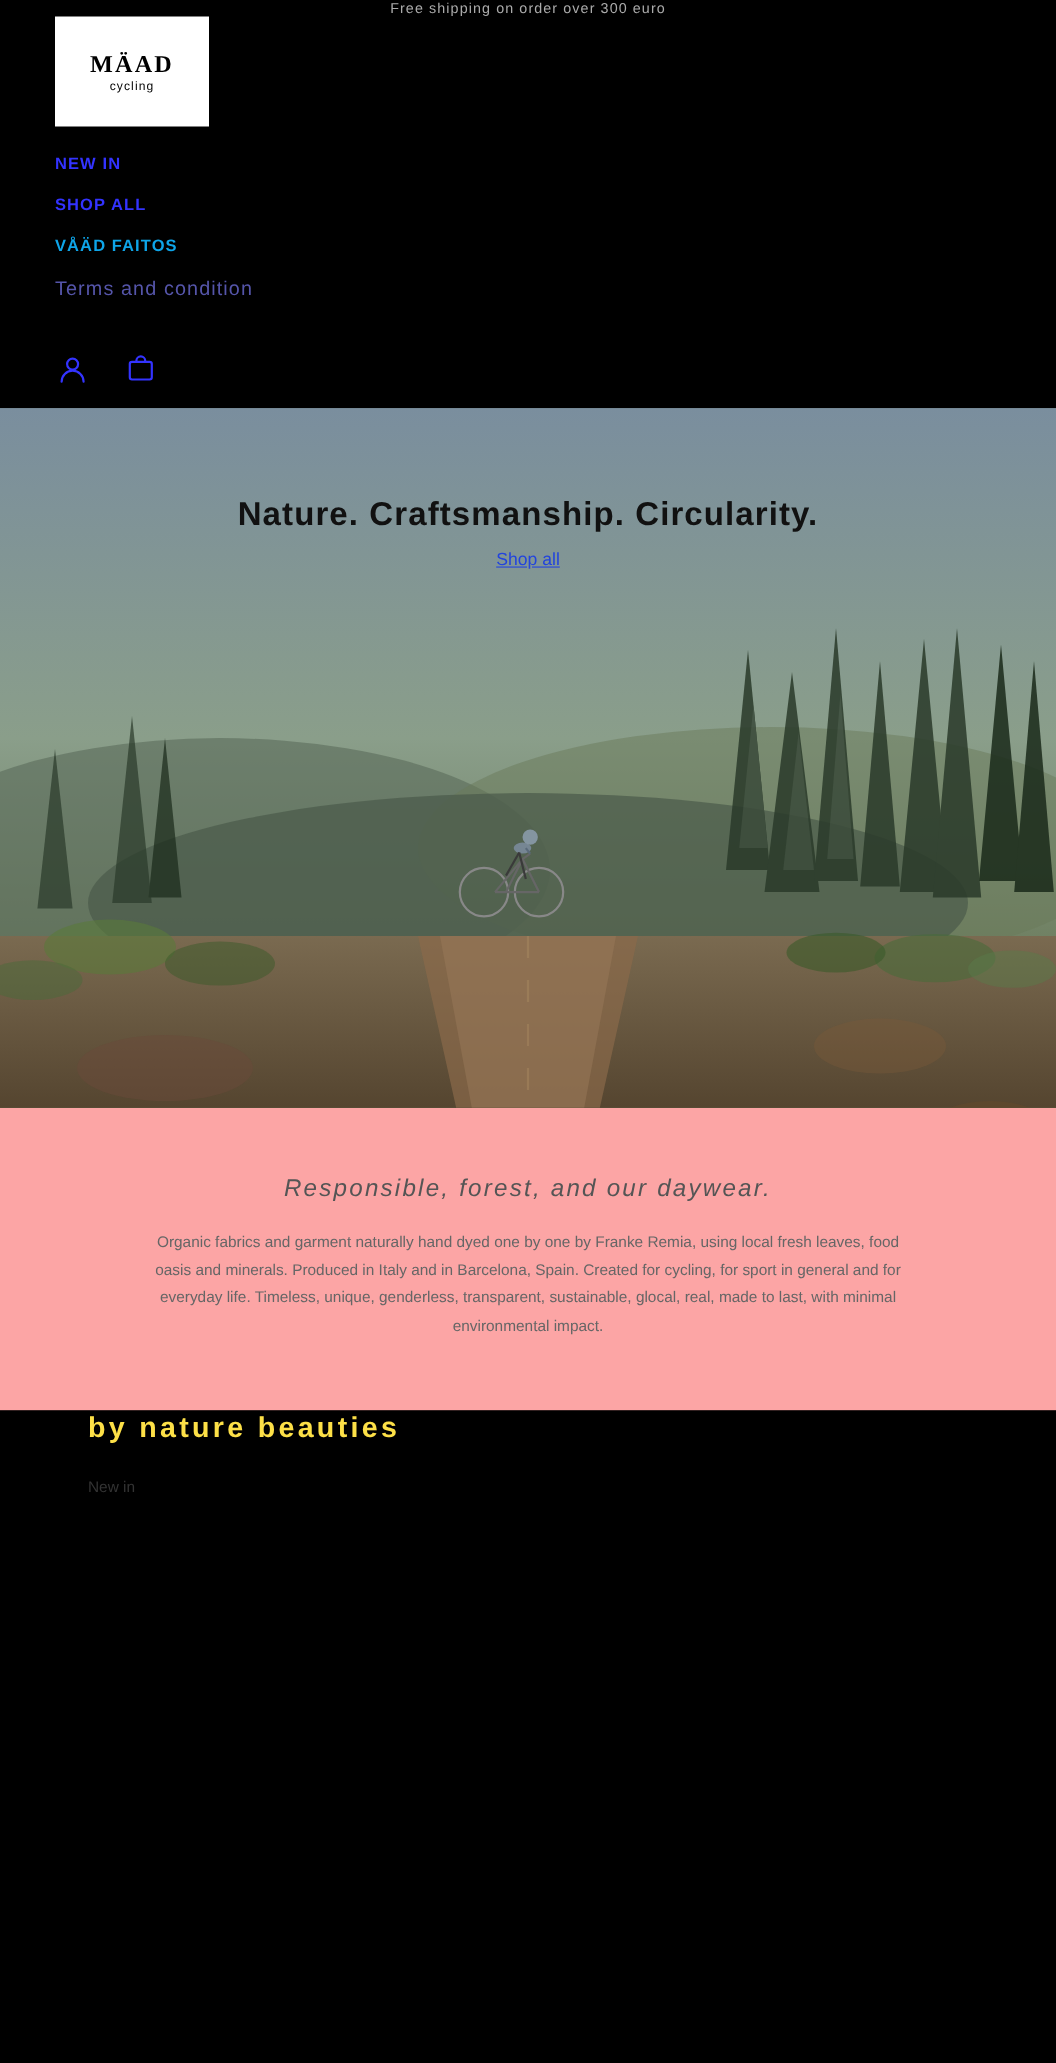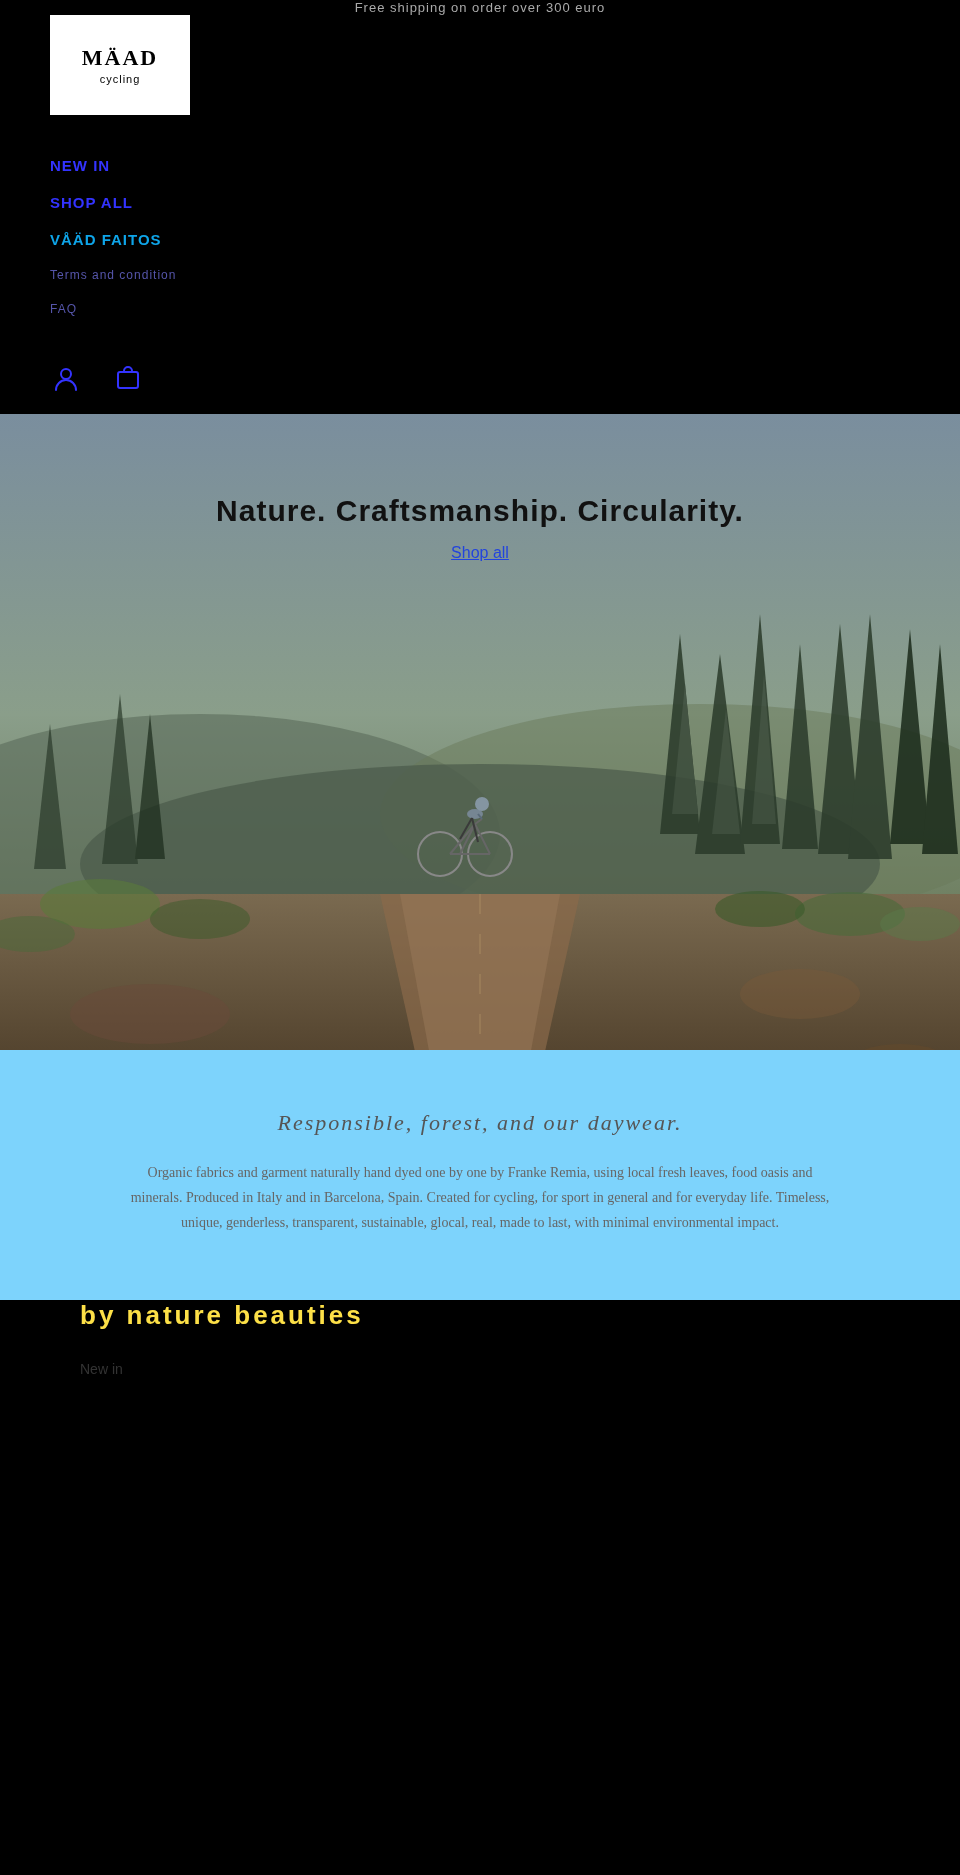--- a/index.html
+++ b/index.html
@@ -25,21 +25,21 @@
       background: #000;
       padding: 0;
       width: 100%;
     }
 
     
     .logo-container {
       background: #fff;
       display: inline-block;
       padding: 16px 8px;
-      margin: 0 0 16px 50px;
+      margin: 0 0 0 50px;
       width: 140px;
       height: 100px;
       text-align: center;
       display: flex;
       flex-direction: column;
       align-items: center;
       justify-content: center;
     }
     .logo-title {
       font-size: 22px;
@@ -69,21 +69,21 @@
       text-decoration: none;
       letter-spacing: 1px;
       cursor: pointer;
     }
     .nav-link.light {
       color: #0ea5e9;
       font-weight: bold;
     }
     .nav-link.small {
       color: #5555aa;
-      font-size: 12px;
+      font-size: 18px;
       font-weight: normal;
     }
 
     
     .nav-icons {
       display: flex;
       align-items: center;
       padding: 20px 0 20px 50px;
       gap: 30px;
     }
@@ -131,24 +131,23 @@
     }
     .hero-shop-link {
       font-size: 16px;
       color: #2244dd;
       text-decoration: underline;
       cursor: pointer;
     }
 
     
     .section-description {
-      background: #7dd3fc;
+      background: #fca5a5;
       padding: 60px 80px 40px;
       text-align: center;
-      font-family: Liberation Serif, serif;
     }
     .section-tagline {
       font-size: 22px;
       color: #555;
       letter-spacing: 2px;
       margin-bottom: 24px;
       font-style: italic;
     }
     .section-body {
       font-size: 14px;
@@ -185,21 +184,20 @@
   <div class="logo-container">
     <div class="logo-title">MÄAD</div>
     <div class="logo-subtitle">cycling</div>
   </div>
 
   <nav class="nav-links">
     <a class="nav-link">NEW IN</a>
     <a class="nav-link">SHOP ALL</a>
     <a class="nav-link light">VÅÄD FAITOS</a>
     <a class="nav-link small">Terms and condition</a>
-    <a class="nav-link small">FAQ</a>
   </nav>
 
   <div class="nav-icons">
     <div class="nav-icon">
       <svg width="28" height="28" viewBox="0 0 28 28" fill="none">
         <circle cx="14" cy="10" r="5" stroke="#3333ff" stroke-width="2"></circle>
         <path d="M4 26c0-5.523 4.477-10 10-10s10 4.477 10 10" stroke="#3333ff" stroke-width="2" stroke-linecap="round"></path>
       </svg>
     </div>
     <div class="nav-icon">

